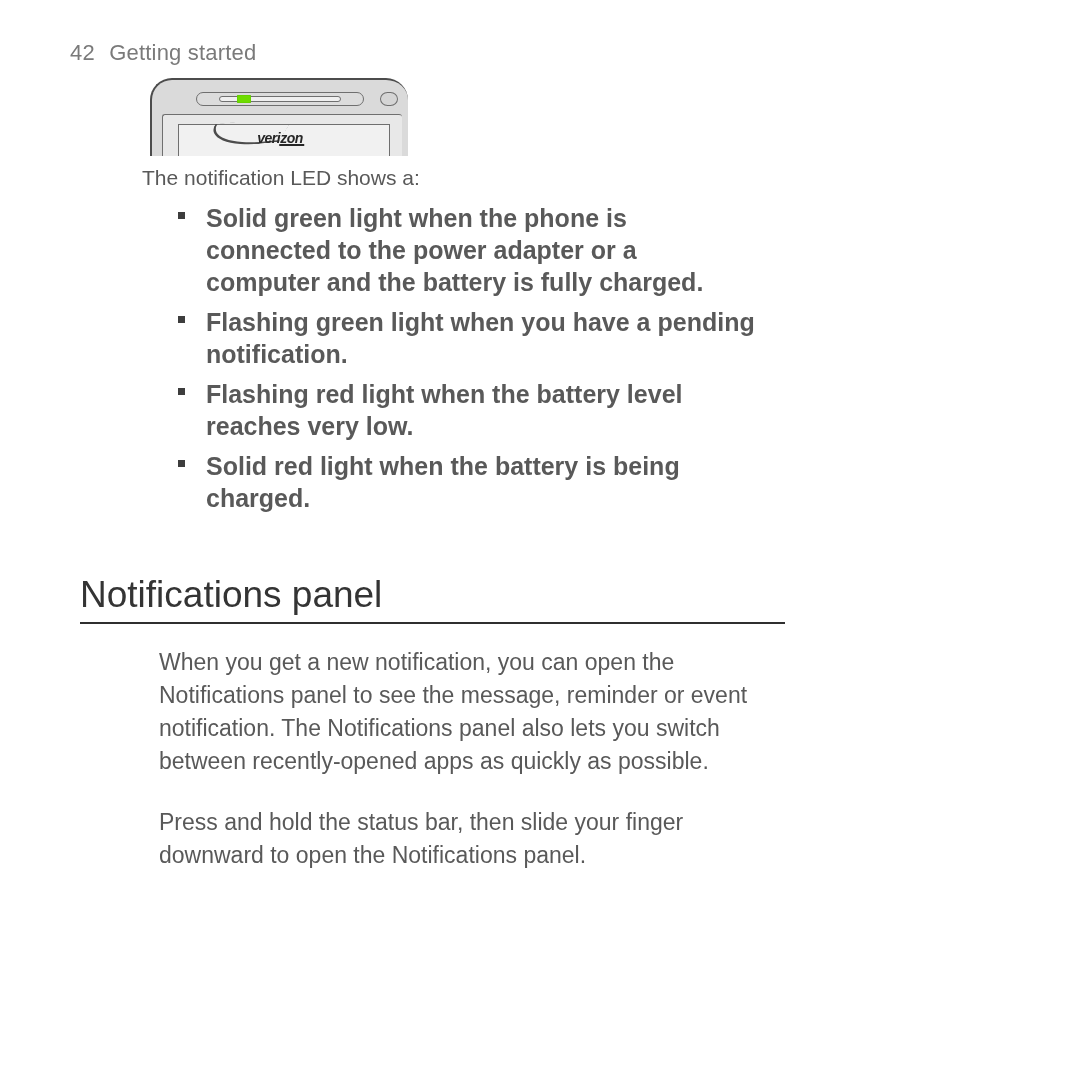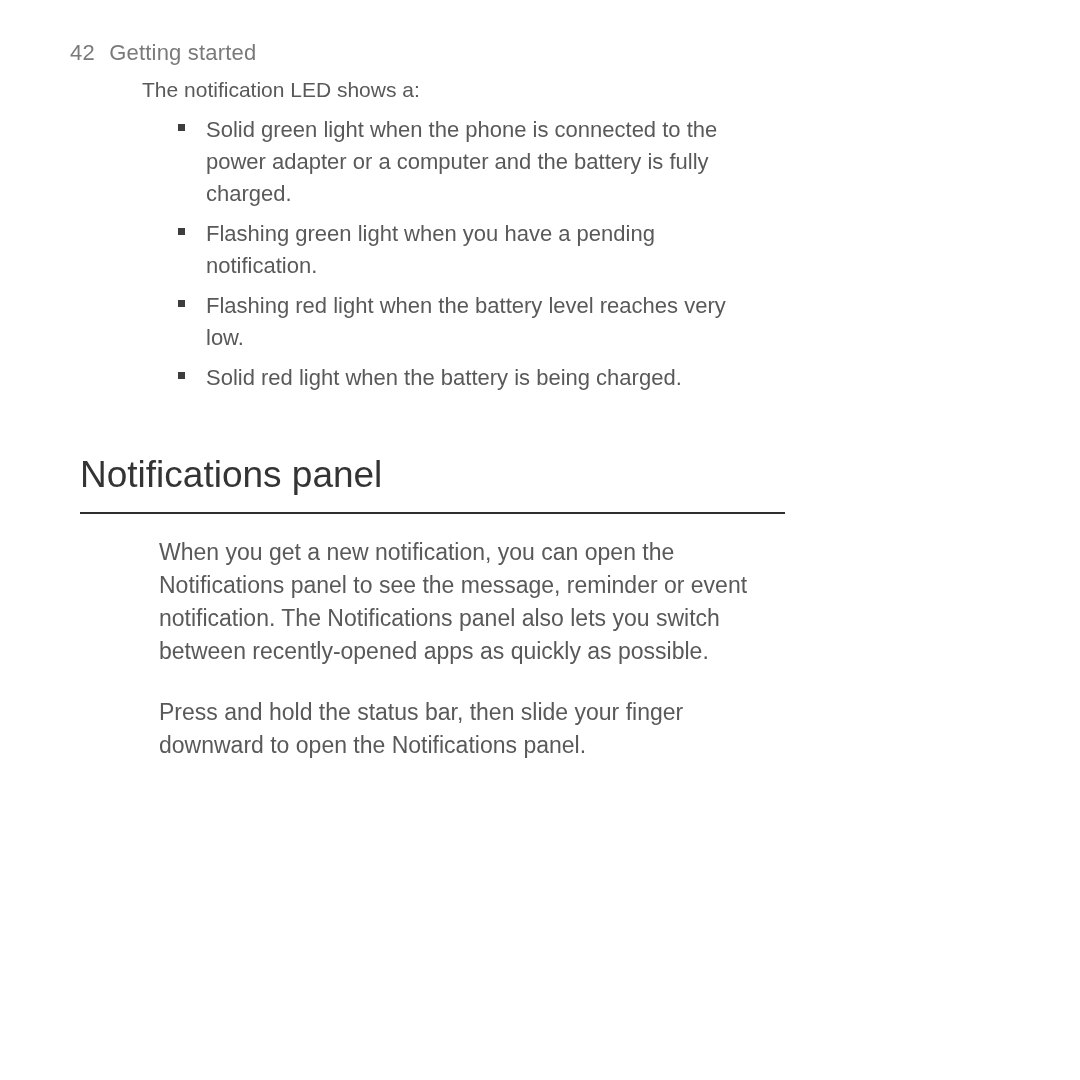--- a/index.html
+++ b/index.html
@@ -162,40 +162,41 @@
     color: #595959;
     margin: 10px 0 8px 0;
   }
   ul.square {
     list-style: none;
     margin: 0;
     padding: 0 40px 0 30px;
   }
   ul.square li {
     position: relative;
-    font-size: 22px;
+    font-size: 25px;
     line-height: 32px;
     color: #595959;
     padding: 4px 0 4px 34px;
+    font-weight: bold;
   }
   ul.square li::before {
     content: "";
     position: absolute;
     left: 6px;
     top: 14px;
     width: 7px;
     height: 7px;
     background: #3d3d3d;
   }
   h1.major {
     font-size: 37px;
     font-weight: 400;
     color: #343434;
     margin: 56px 0 0 10px;
-    padding-bottom: 16px;
+    padding-bottom: 6px;
   }
   .major-rule {
     margin: 0 10px 22px 10px;
     border: none;
     border-top: 2px solid #2f2f2f;
   }
   .body-text {
     font-size: 23px;
     line-height: 33px;
     color: #595959;
@@ -215,20 +216,35 @@
 <div class="page">
 
   <div class="page-header">
     <span class="num">42</span>
     <span>Getting started</span>
   </div>
 
   <div class="content-inset">
 
 
+    <div class="phone-wrap">
+      <div class="phone">
+        <div class="earpiece-bar">
+          <div class="earpiece-slot"></div>
+          <div class="led"></div>
+        </div>
+        <div class="camera"></div>
+        <div class="screen-edge"></div>
+        <div class="screen"></div>
+        <div class="swoosh"></div>
+        <span class="carrier">
+          <span>veri</span><span class="z">zon</span>
+        </span>
+      </div>
+    </div>
 
     <p class="lead-in">The notification LED shows a:</p>
 
     <ul class="square">
       <li>Solid green light when the phone is connected to the power adapter or a computer and the battery is fully charged.</li>
       <li>Flashing green light when you have a pending notification.</li>
       <li>Flashing red light when the battery level reaches very low.</li>
       <li>Solid red light when the battery is being charged.</li>
     </ul>
 

